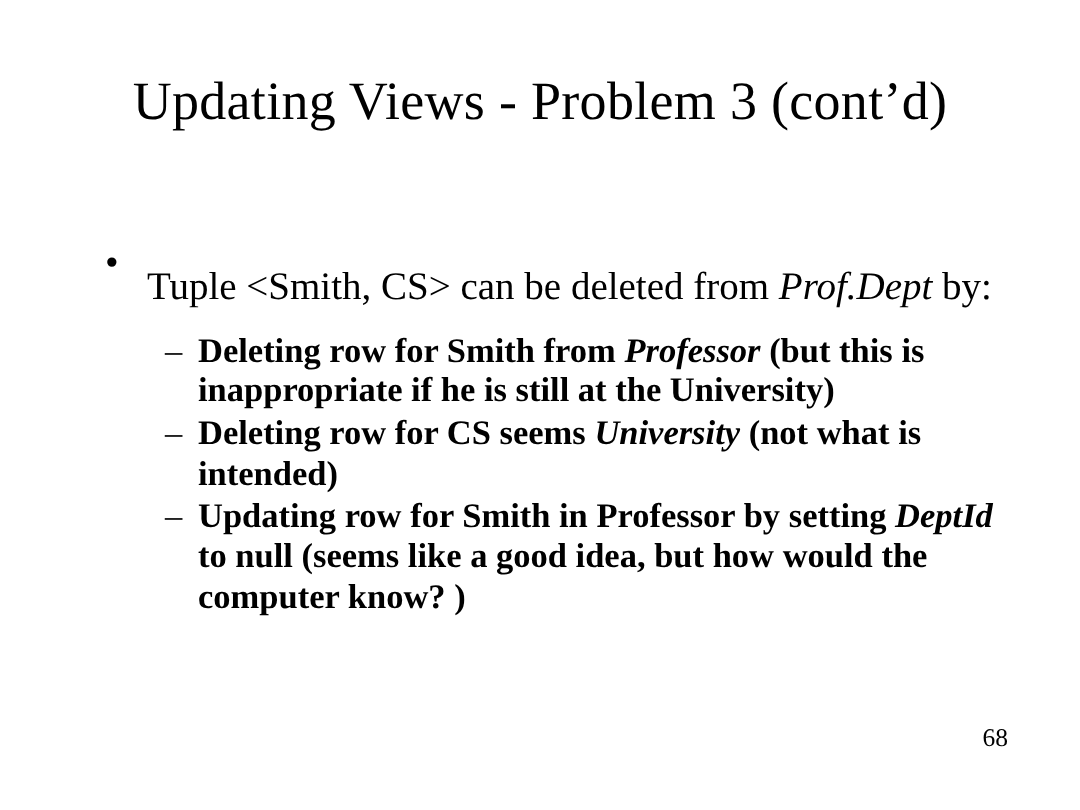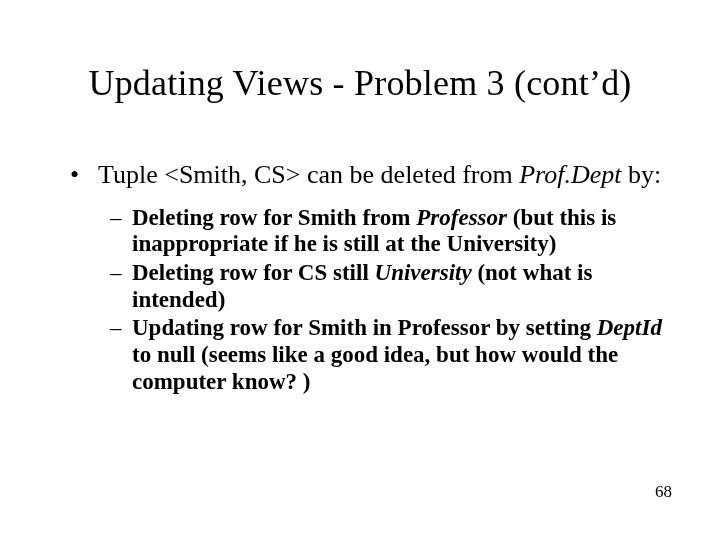--- a/index.html
+++ b/index.html
@@ -12,21 +12,21 @@
     color: #000;
   }
   .slide {
     position: relative;
     width: 720px;
     height: 540px;
     box-sizing: border-box;
   }
   .title {
     position: absolute;
-    top: 62px;
+    top: 46px;
     left: 0;
     width: 720px;
     text-align: center;
     font-size: 36px;
     font-weight: 400;
     letter-spacing: 0.2px;
   }
   .body {
     position: absolute;
     top: 160px;
@@ -40,20 +40,21 @@
     align-items: flex-start;
   }
   .bullet-dot {
     width: 28px;
     flex: 0 0 28px;
     font-size: 26px;
     line-height: 1.18;
   }
   .bullet-text {
     flex: 1 1 auto;
+    margin-top: 16px;
   }
   .sublist {
     margin-top: 14px;
     margin-left: 40px;
     font-size: 23px;
     line-height: 1.16;
   }
   .sub-row {
     display: flex;
     align-items: flex-start;
@@ -94,21 +95,21 @@
     <div class="sublist">
       <div class="sub-row">
         <div class="sub-dash">–</div>
         <div class="sub-text">
           <span>Deleting row for Smith from </span><span class="i">Professor</span><span> (but this is inappropriate if he is still at the University)</span>
         </div>
       </div>
       <div class="sub-row">
         <div class="sub-dash">–</div>
         <div class="sub-text">
-          <span>Deleting row for CS still </span><span class="i">University</span><span> (not what is intended)</span>
+          <span>Deleting row for CS seems </span><span class="i">University</span><span> (not what is intended)</span>
         </div>
       </div>
       <div class="sub-row">
         <div class="sub-dash">–</div>
         <div class="sub-text">
           <span>Updating row for Smith in Professor by setting </span><span class="i">DeptId</span><span> to null (seems like a good idea, but how would the computer know? )</span>
         </div>
       </div>
     </div>
   </div>

